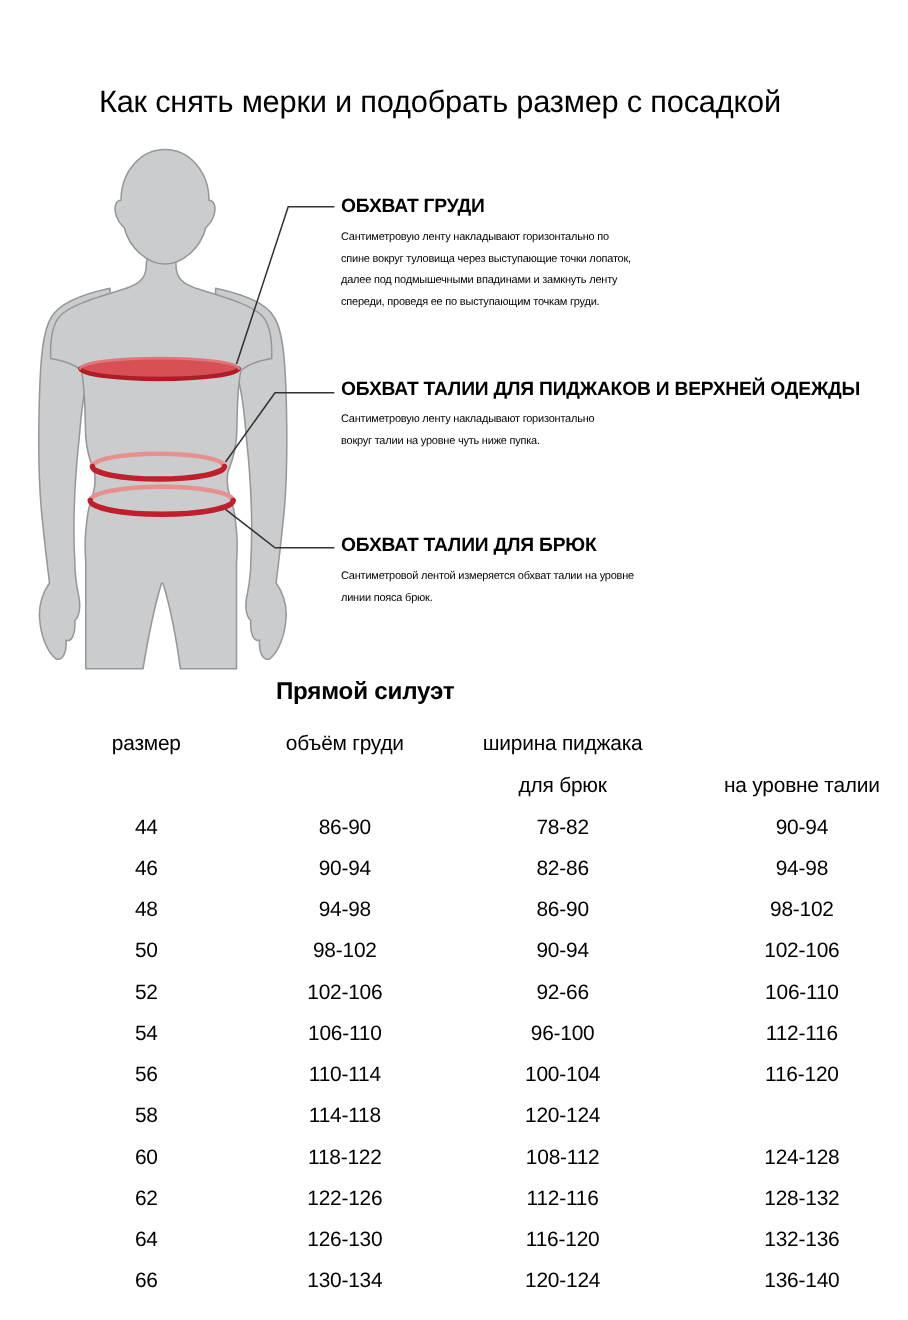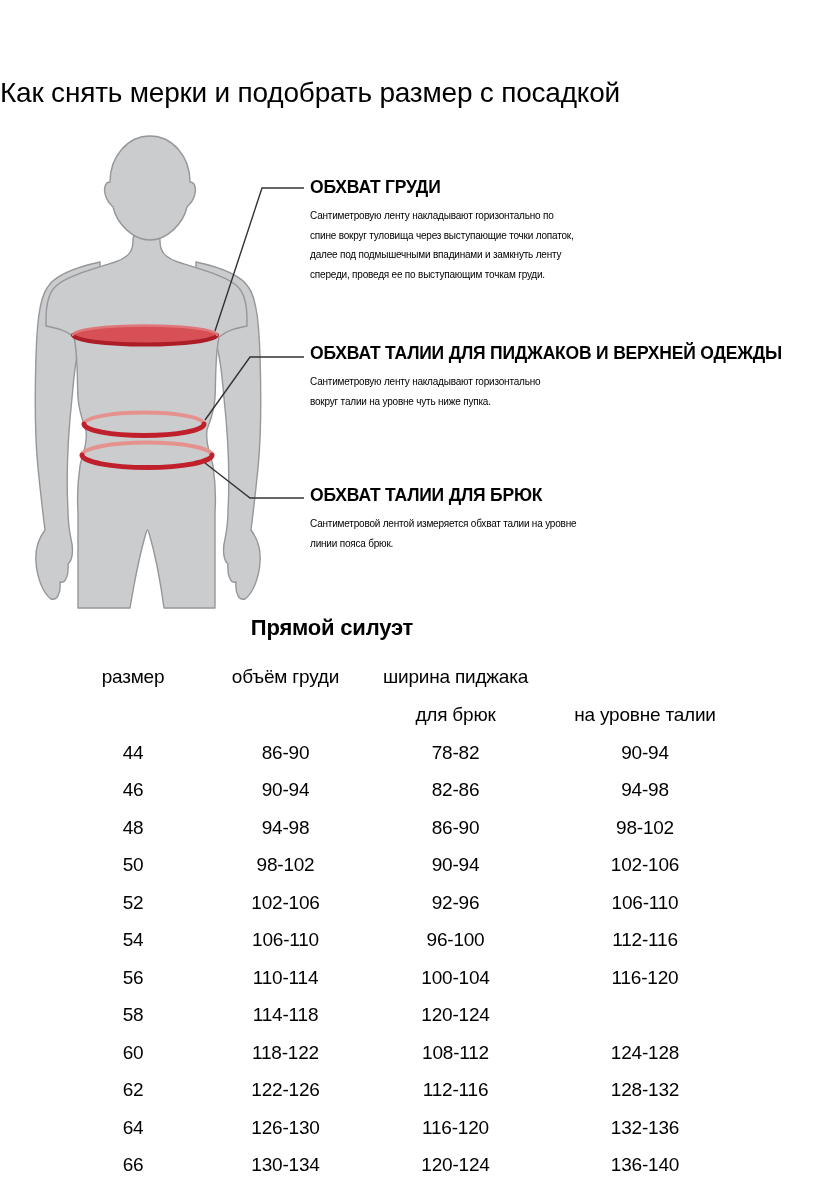--- a/index.html
+++ b/index.html
@@ -1,21 +1,21 @@
 <!DOCTYPE html>
 <html><head>
 <meta charset="utf-8">
 <style>
   html,body{margin:0;padding:0;}
   body{
     width:825px;height:1200px;position:relative;background:#ffffff;
     font-family:"Liberation Sans", sans-serif;color:#000;overflow:hidden;
   }
   .page-title{
-    position:absolute;top:76px;left:0;width:800px;
+    position:absolute;top:76px;left:0;width:800px;text-align:center;
     font-size:28px;line-height:34px;font-weight:400;letter-spacing:-0.2px;
   }
   .figure-wrap{position:absolute;left:0;top:130px;width:825px;height:480px;}
   .measure-block{position:absolute;left:310px;width:505px;}
   .measure-block .mh{
     font-size:17.5px;font-weight:700;letter-spacing:-0.2px;line-height:22px;
     white-space:nowrap;margin:0;
   }
   .measure-block .md{
     font-size:10px;line-height:19.5px;letter-spacing:-0.2px;margin:8px 0 0 0;
@@ -23,21 +23,21 @@
   }
   #block-chest{top:176px;}
   #block-jacket{top:342px;}
   #block-trousers{top:484px;}
   .table-title{
     position:absolute;top:615px;left:0;width:664px;text-align:center;
     font-size:22px;font-weight:700;letter-spacing:-0.2px;
   }
   .size-table{position:absolute;left:58px;top:658px;width:684px;}
   .thead-row,.trow{
-    display:grid;grid-template-columns:150px 155px 185px 194px;
+    display:grid;grid-template-columns:150px 155px 185px 194px;gap:28px;
   }
   .thead-row{height:38px;}
   .trow{height:37.5px;}
   .tcell,.hcell{
     display:flex;align-items:center;justify-content:center;
     font-size:19px;letter-spacing:-0.2px;
   }
 </style>
 </head>
 <body>
@@ -134,21 +134,21 @@
       </div>
       <div class="trow">
         <div class="tcell">50</div>
         <div class="tcell">98-102</div>
         <div class="tcell">90-94</div>
         <div class="tcell">102-106</div>
       </div>
       <div class="trow">
         <div class="tcell">52</div>
         <div class="tcell">102-106</div>
-        <div class="tcell">92-96</div>
+        <div class="tcell">92-66</div>
         <div class="tcell">106-110</div>
       </div>
       <div class="trow">
         <div class="tcell">54</div>
         <div class="tcell">106-110</div>
         <div class="tcell">96-100</div>
         <div class="tcell">112-116</div>
       </div>
       <div class="trow">
         <div class="tcell">56</div>

